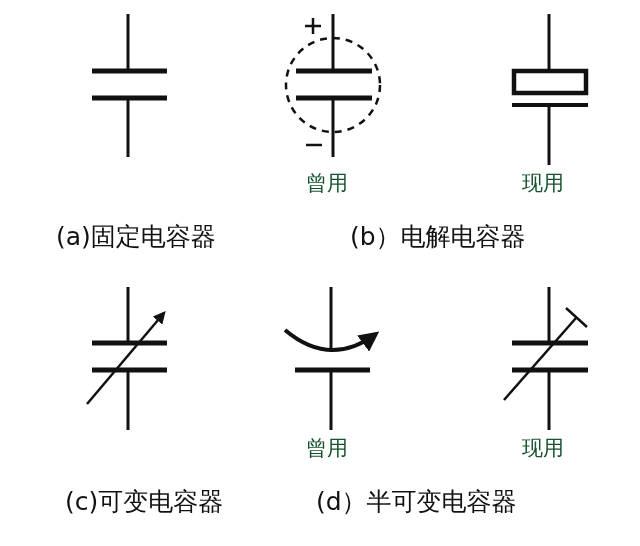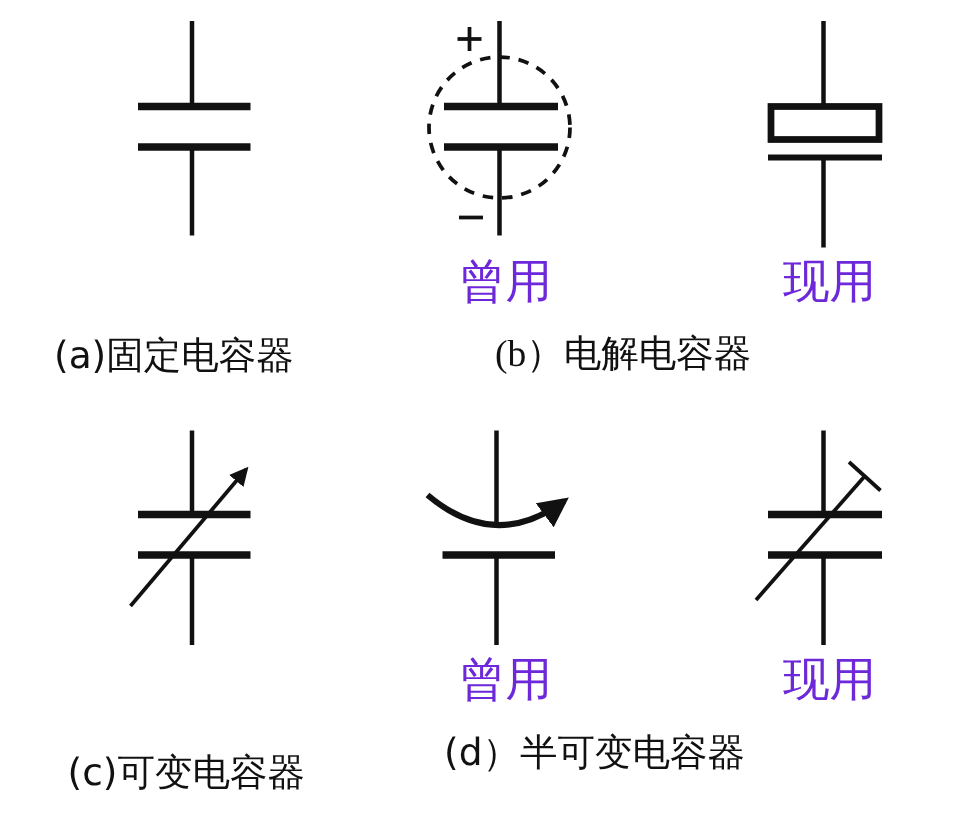--- a/index.html
+++ b/index.html
@@ -1,20 +1,20 @@
 <!DOCTYPE html>
 <html><head>
   <meta charset="utf-8">
   <style>
     html, body { margin: 0; padding: 0; background: #ffffff; }
     body { width: 640px; height: 546px; position: relative; overflow: hidden;
            font-family: "DejaVu Sans", "Liberation Sans", sans-serif; color: #111; }
     svg.diagram { position: absolute; left: 0; top: 0; }
-    .label { position: absolute; font-size: 25px; white-space: nowrap; line-height: 1; color: #111; }
-    .sub { position: absolute; font-size: 31px; white-space: nowrap; line-height: 1; color: #6d28d9; }
+    .label { position: absolute; font-size: 25px; white-space: nowrap; line-height: 1; color: #111; margin-left: 20px; }
+    .sub { position: absolute; font-size: 21px; white-space: nowrap; line-height: 1; color: #14532d; }
   </style>
 </head>
 <body>
 
 <svg class="diagram" width="640" height="546" viewBox="0 0 640 546" xmlns="http://www.w3.org/2000/svg">
   <defs>
     <marker id="arrowhead" viewBox="0 0 10 10" refX="8" refY="5" markerWidth="5" markerHeight="5" orient="auto">
       <path d="M0,0 L10,5 L0,10 z" fill="#111"></path>
     </marker>
   </defs>
@@ -68,19 +68,19 @@
     <line x1="549" y1="370" x2="549" y2="430" stroke-width="3"></line>
     <line x1="504" y1="400" x2="576" y2="318" stroke-width="2.5"></line>
     <line x1="566" y1="308" x2="587" y2="327" stroke-width="2.5"></line>
   </g>
 </svg>
 
 <div class="sub" style="left:306px; top:173px;">曾用</div>
 <div class="sub" style="left:522px; top:173px;">现用</div>
 
 <div class="label" style="left:36px; top:224px;">(a)固定电容器</div>
-<div class="label" style="left:330px; top:224px;font-family:Liberation Serif, serif;">(b）电解电容器</div>
+<div class="label" style="left:330px; top:224px;">(b）电解电容器</div>
 
 <div class="sub" style="left:306px; top:438px;">曾用</div>
 <div class="sub" style="left:522px; top:438px;">现用</div>
 
-<div class="label" style="left:45px; top:502px;">(c)可变电容器</div>
+<div class="label" style="left:45px; top:489px;">(c)可变电容器</div>
 <div class="label" style="left:296px; top:489px;">(d）半可变电容器</div>
 
 </body></html>

